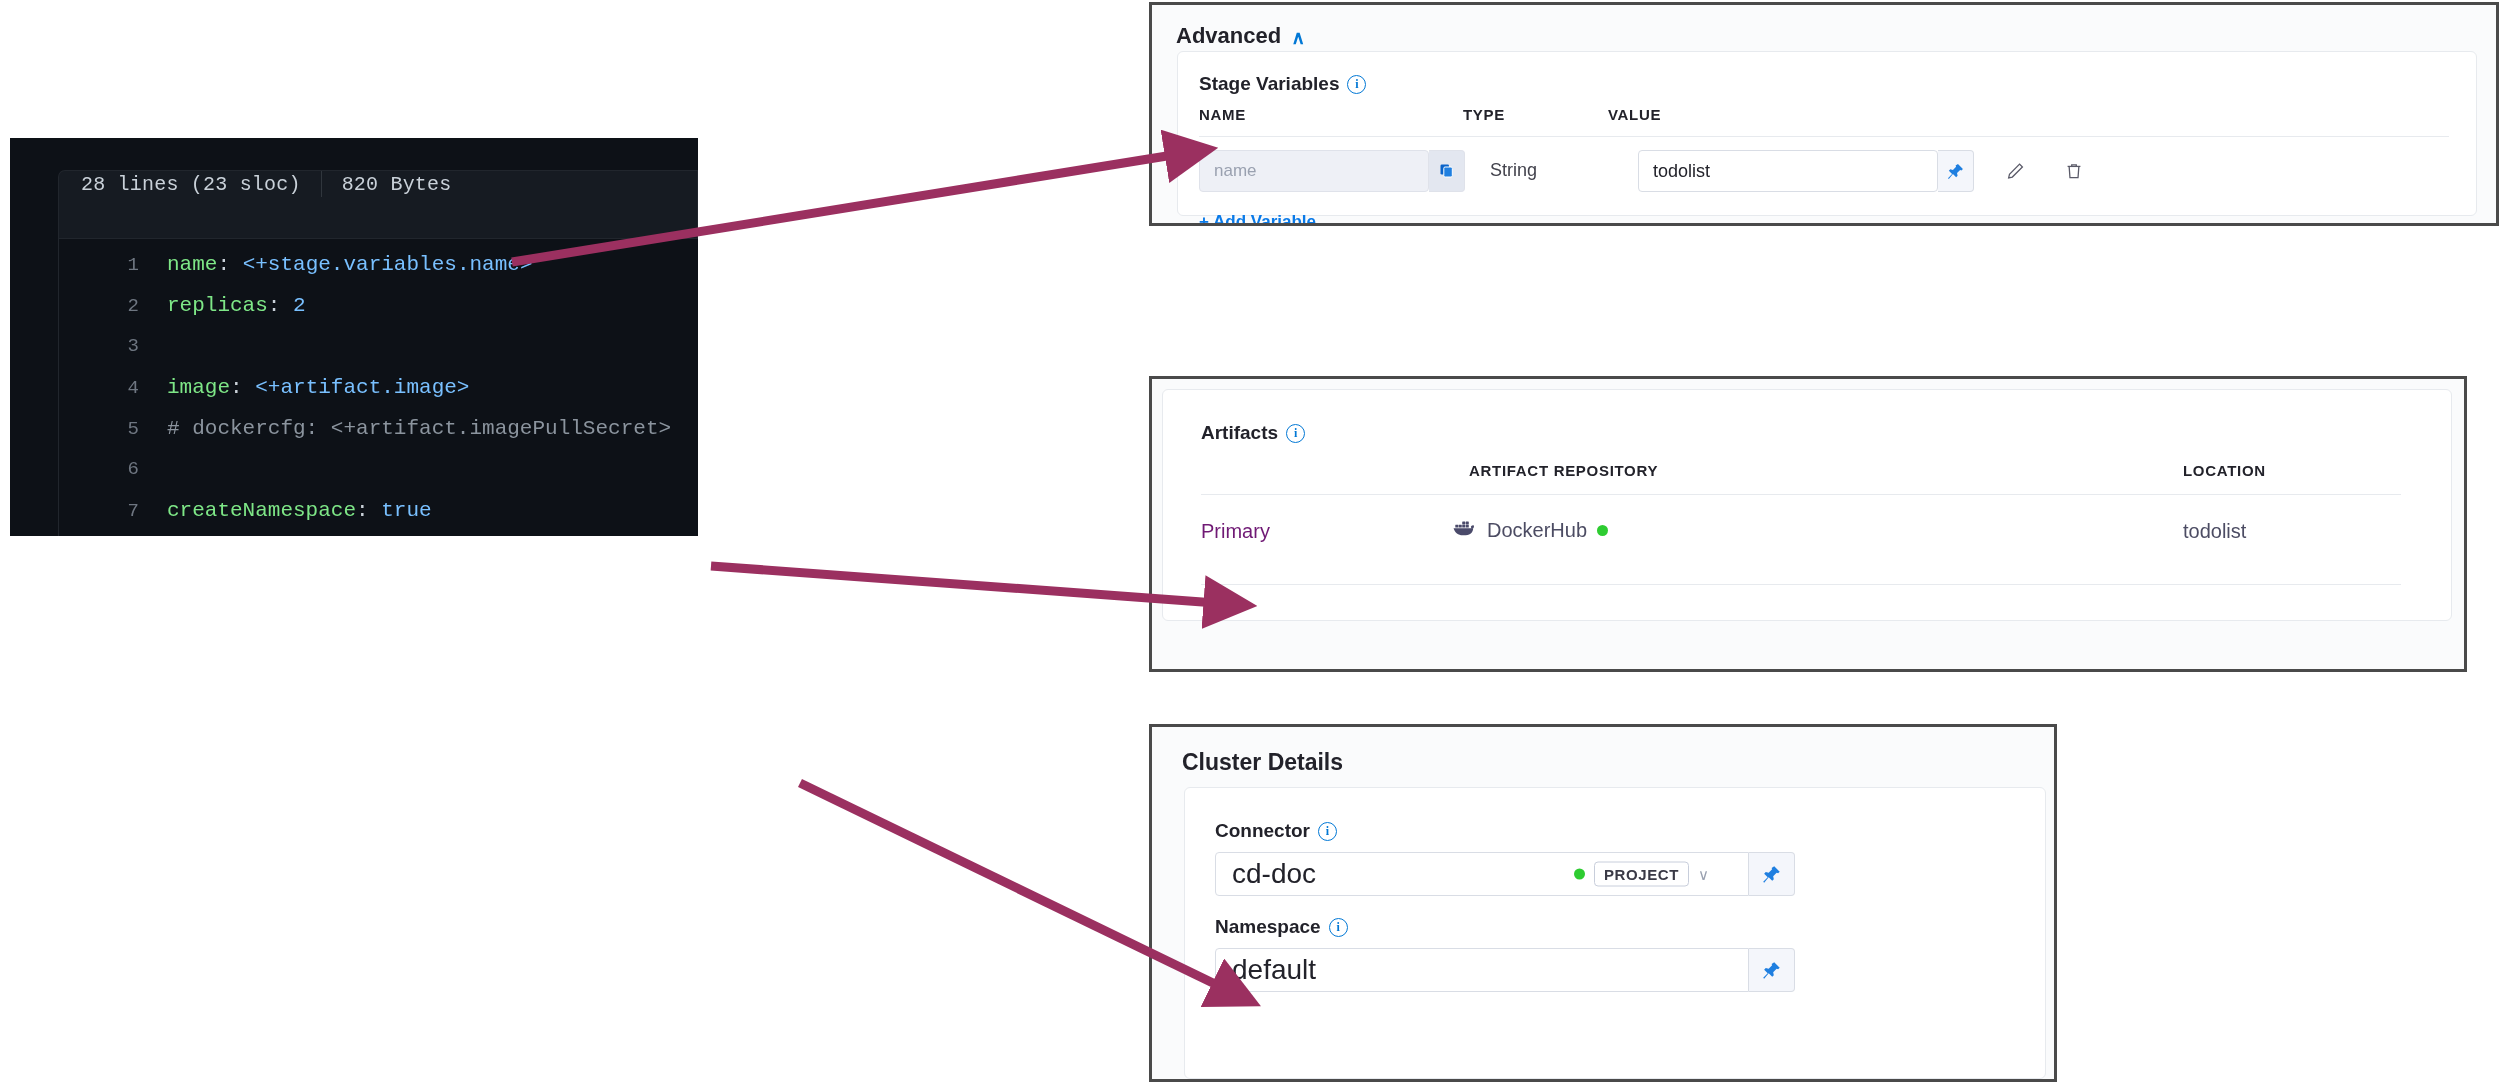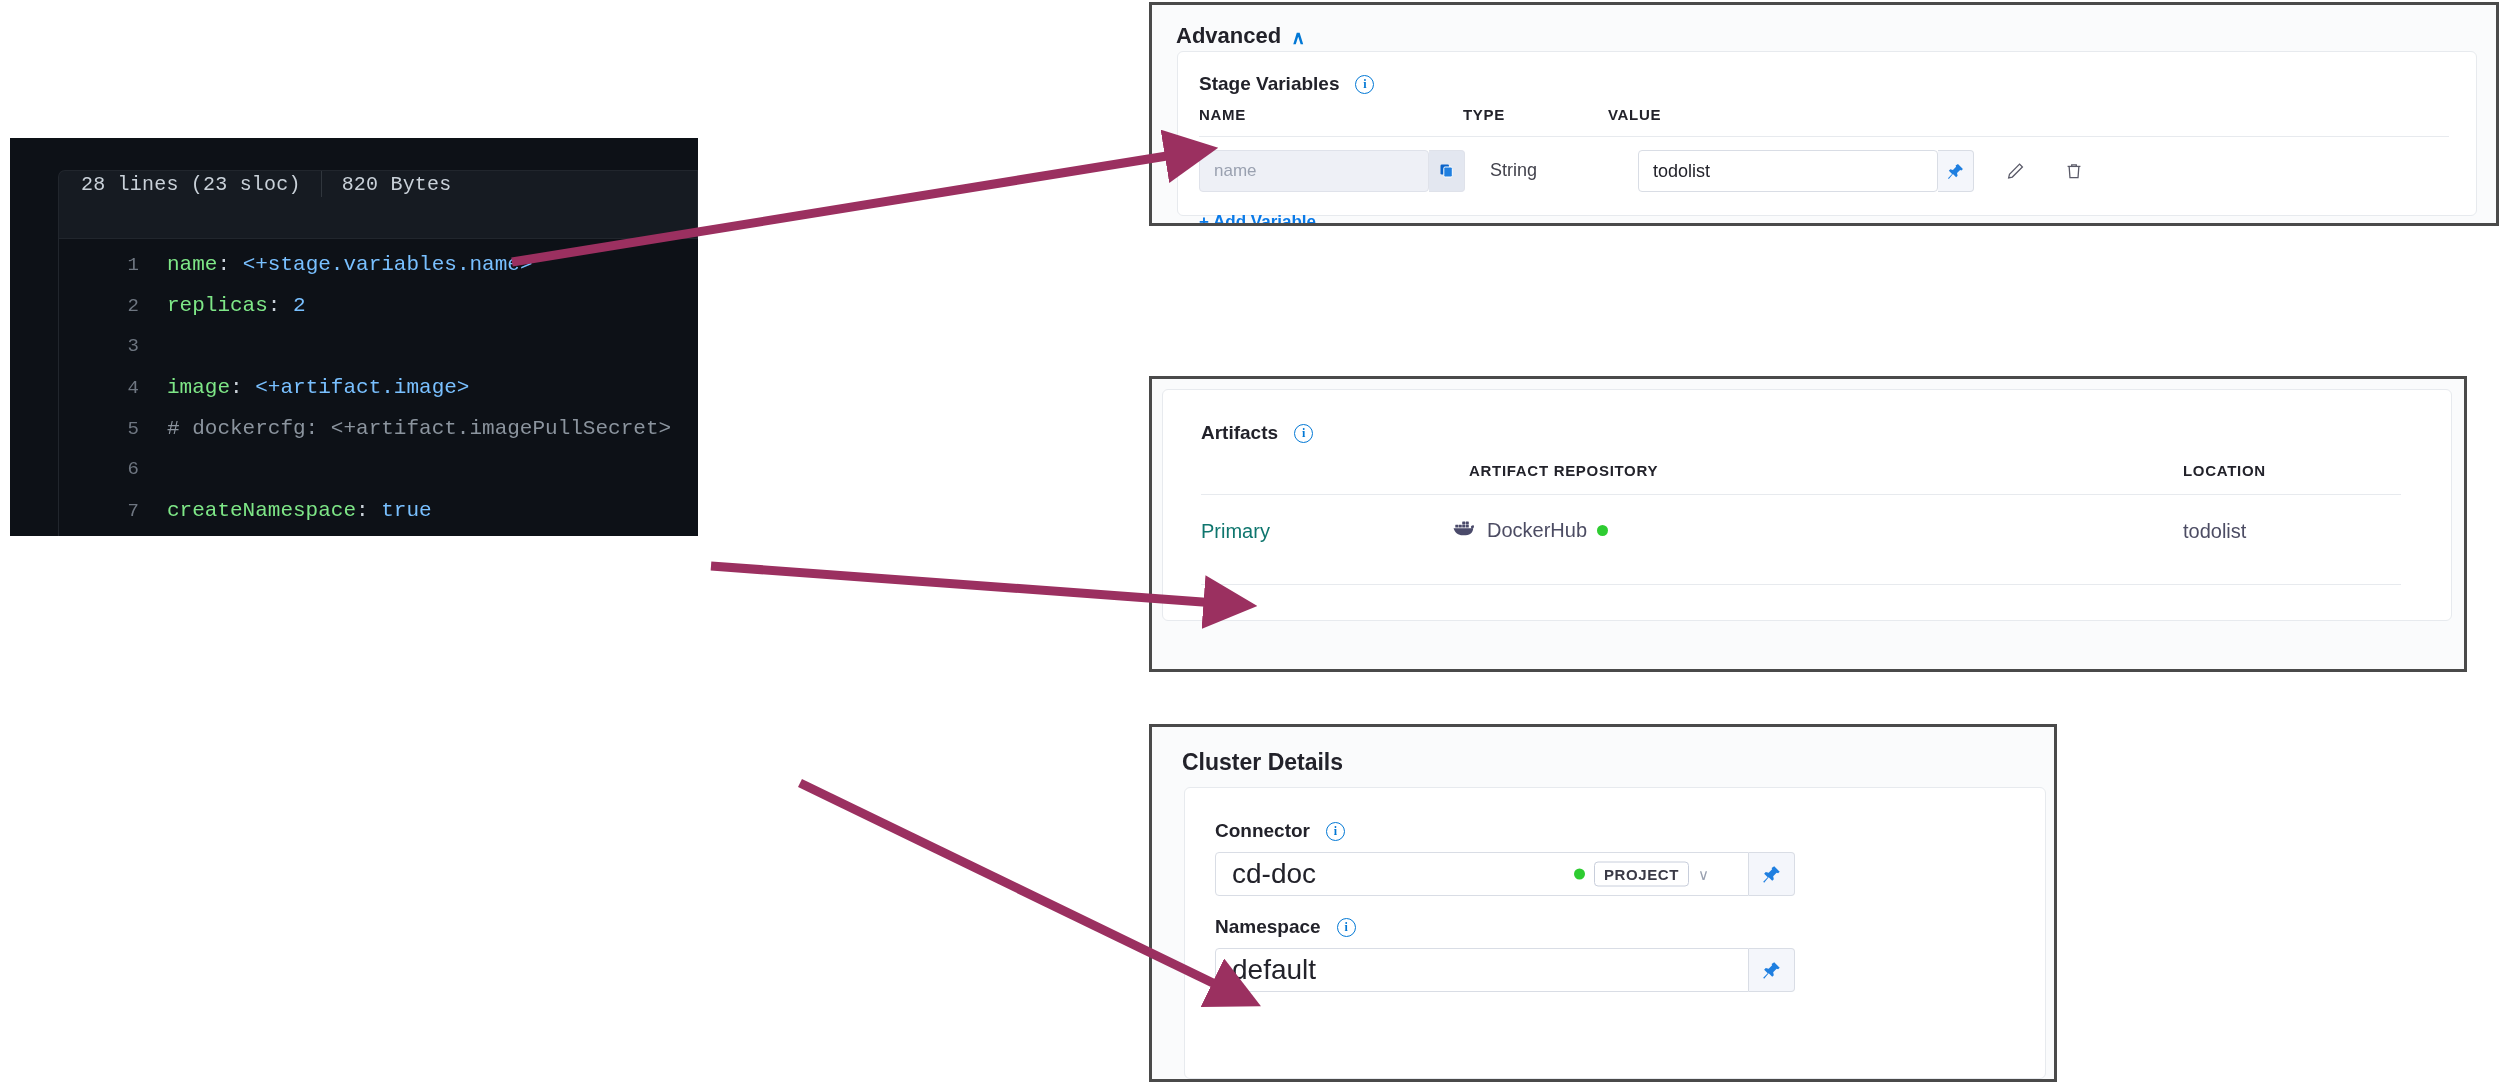--- a/index.html
+++ b/index.html
@@ -72,21 +72,21 @@
   .panel-title{
     font-size:22px; font-weight:bold; color:#22222a;
     display:flex; align-items:center; gap:10px;
   }
   .chevron-up{
     display:inline-block; color:#0278d5; font-size:19px; font-weight:bold;
     transform:translateY(1px);
   }
   .section-label{
     font-size:19px; font-weight:bold; color:#22222a;
-    display:flex; align-items:center; gap:16px;
+    display:flex; align-items:center; gap:8px;
   }
   .info-icon{
     display:inline-flex; align-items:center; justify-content:center;
     width:17px;height:17px;border-radius:50%;
     border:1.6px solid #0278d5; color:#0278d5;
     font-size:12px; font-weight:bold; line-height:1;
     font-family:"Liberation Serif",serif;
   }
   .col-head{
     font-size:15px; font-weight:bold; letter-spacing:.7px; color:#22222a;
@@ -139,21 +139,21 @@
     color:#0a7ae8; font-size:17px; font-weight:bold; cursor:pointer;
   }
 
   
   #artifacts-card{ position:absolute; left:10px; top:10px; width:1290px; height:232px;}
   #artifacts-label{ position:absolute; left:38px; top:32px; }
   #art-col-repo{ position:absolute; left:306px; top:72px; }
   #art-col-loc{ position:absolute; left:1020px; top:72px; }
   #art-rule-top{ position:absolute; left:38px; top:104px; width:1200px; }
   #art-rule-bot{ position:absolute; left:38px; top:194px; width:1200px; }
-  #art-primary{ position:absolute; left:38px; top:130px; font-size:20px; color:#0f766e; }
+  #art-primary{ position:absolute; left:38px; top:130px; font-size:20px; color:#701a75; }
   #art-repo{ position:absolute; left:290px; top:128px; display:flex; align-items:center; gap:10px;}
   .repo-name{ font-size:20px; color:#4c4c63; }
   .status-dot{ width:11px;height:11px;border-radius:50%;background:#2ecc31;display:inline-block;}
   #art-location{ position:absolute; left:1020px; top:130px; font-size:20px; color:#4c4c63; }
 
   
   #cluster-title{ position:absolute; left:30px; top:22px; font-size:23px; font-weight:bold; color:#22222a; }
   #cluster-card{ position:absolute; left:32px; top:60px; width:862px; height:292px; }
   #connector-label{ position:absolute; left:30px; top:32px; }
   #connector-field{ position:absolute; left:30px; top:64px; width:580px; height:44px; }

